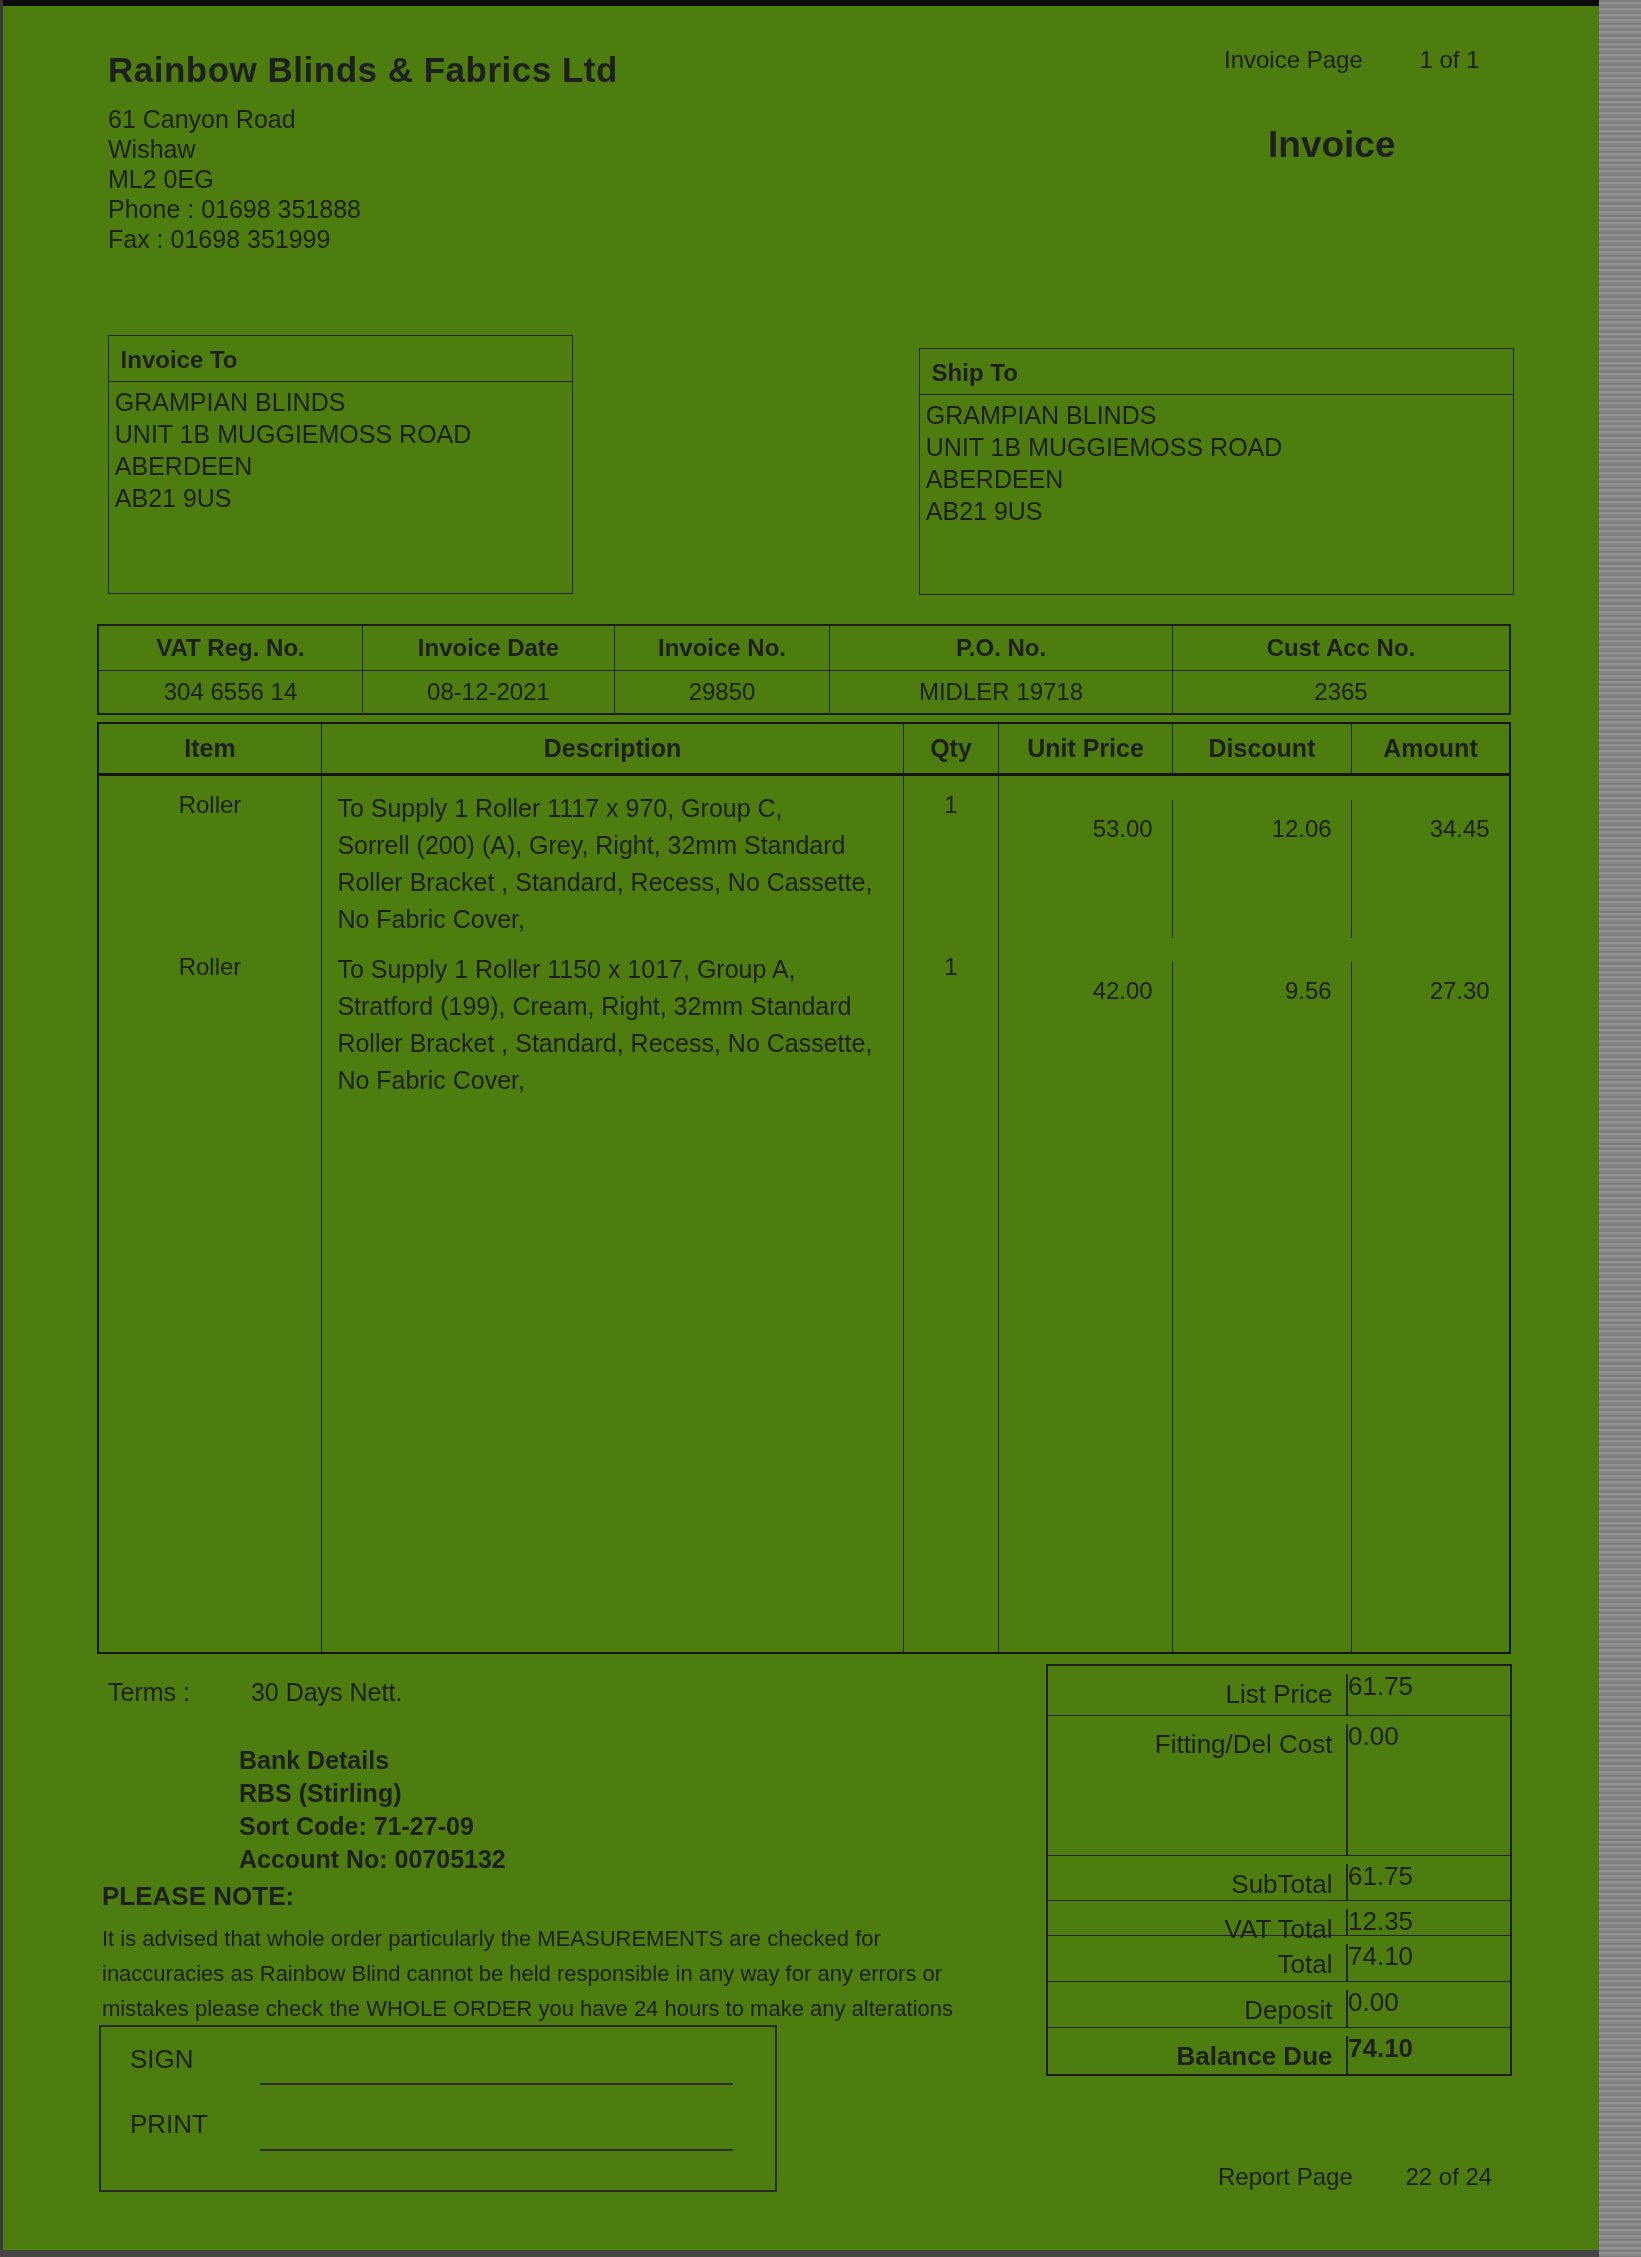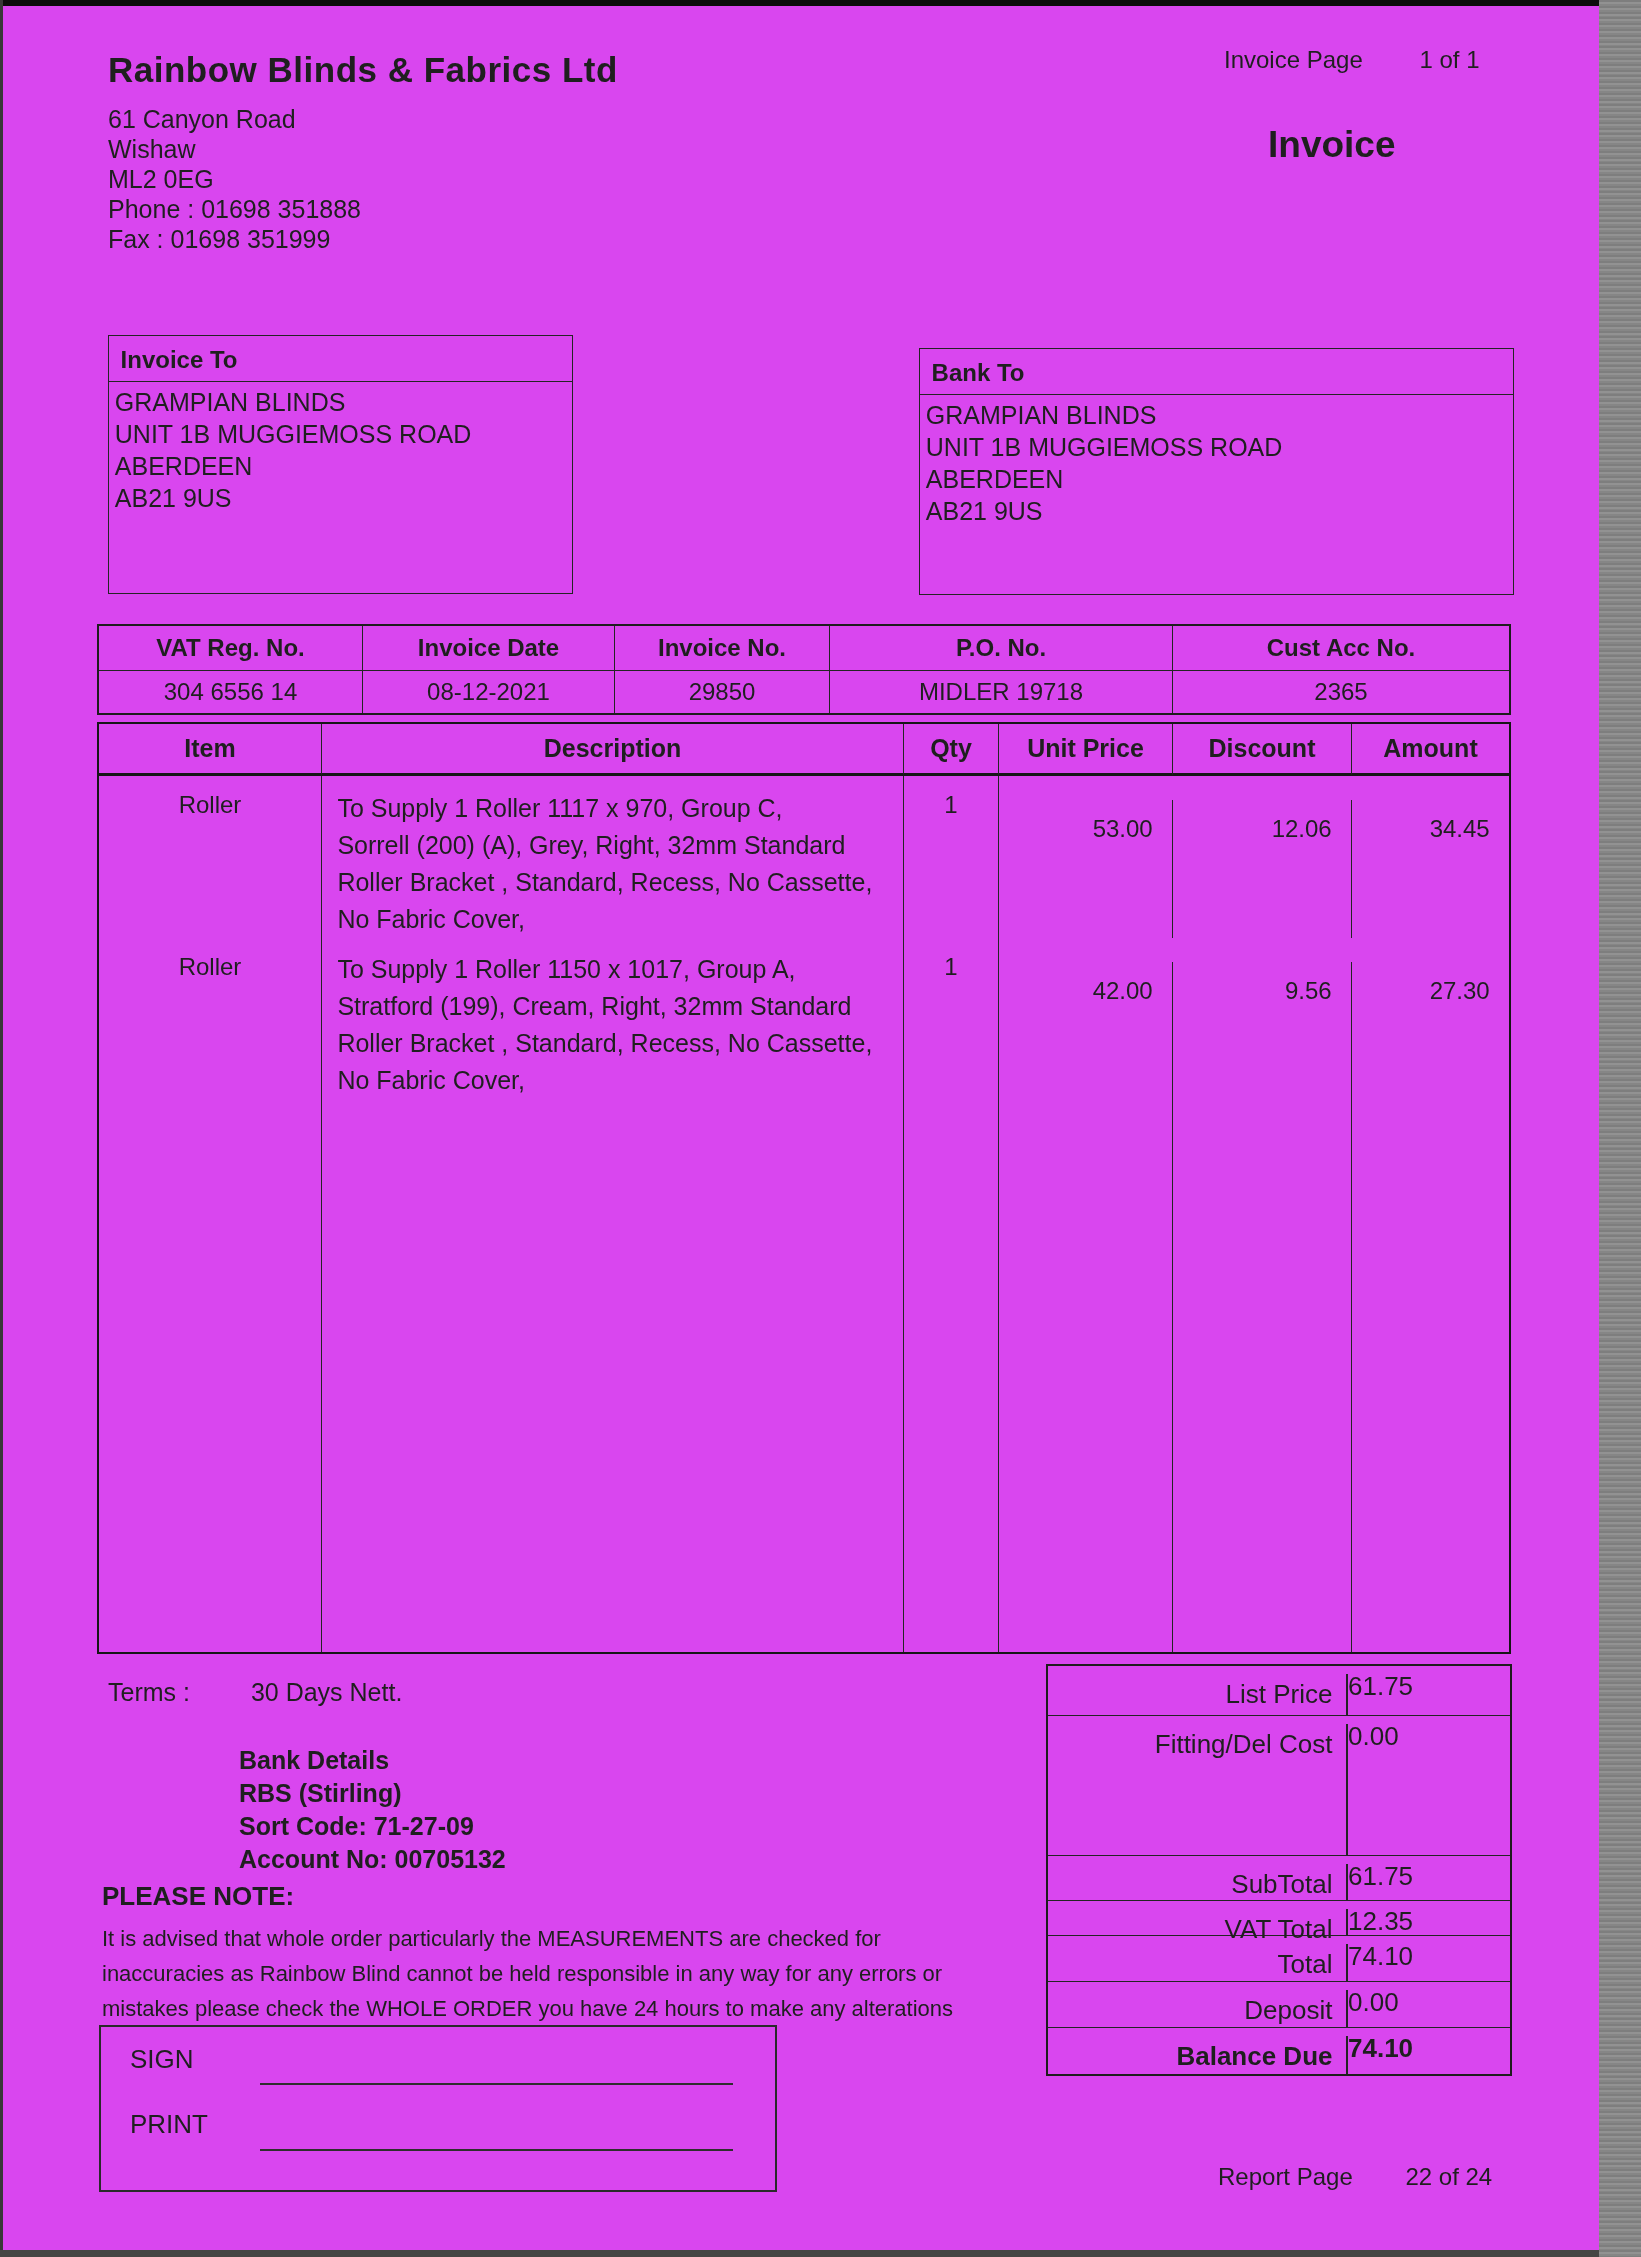--- a/index.html
+++ b/index.html
@@ -1,20 +1,20 @@
 <!DOCTYPE html>
 <html><head>
 <meta charset="utf-8">
 <style>
   html,body{margin:0;padding:0;background:#e8e8e8;}
   *{box-sizing:border-box;}
   .page{
     position:relative;
     width:1641px;height:2257px;
-    background:#d946ef;
+    background:#4d7c0f;
     font-family:"Liberation Sans","DejaVu Sans",sans-serif;
     color:#1f1f1f;
     overflow:hidden;
   }
   
   .edge-top{position:absolute;left:0;top:0;width:100%;height:5.8px;background:#0c0c0c;}
   .edge-left{position:absolute;left:0;top:0;width:2.9px;height:100%;background:#383838;}
   .edge-bottom{position:absolute;left:0;bottom:0;width:100%;height:6.8px;background:#454545;}
   .edge-right{
     position:absolute;right:0;top:0;width:42px;height:100%;
@@ -115,21 +115,21 @@
     <div class="addr-label">Invoice To</div>
     <div class="addr-body">
       <div>GRAMPIAN BLINDS</div>
       <div>UNIT 1B MUGGIEMOSS ROAD</div>
       <div>ABERDEEN</div>
       <div>AB21 9US</div>
     </div>
   </div>
 
   <div class="addr-box box-ship-to">
-    <div class="addr-label">Bank To</div>
+    <div class="addr-label">Ship To</div>
     <div class="addr-body">
       <div>GRAMPIAN BLINDS</div>
       <div>UNIT 1B MUGGIEMOSS ROAD</div>
       <div>ABERDEEN</div>
       <div>AB21 9US</div>
     </div>
   </div>
 
   <div class="meta-table">
     <div class="meta-cell meta-head">VAT Reg. No.</div>

